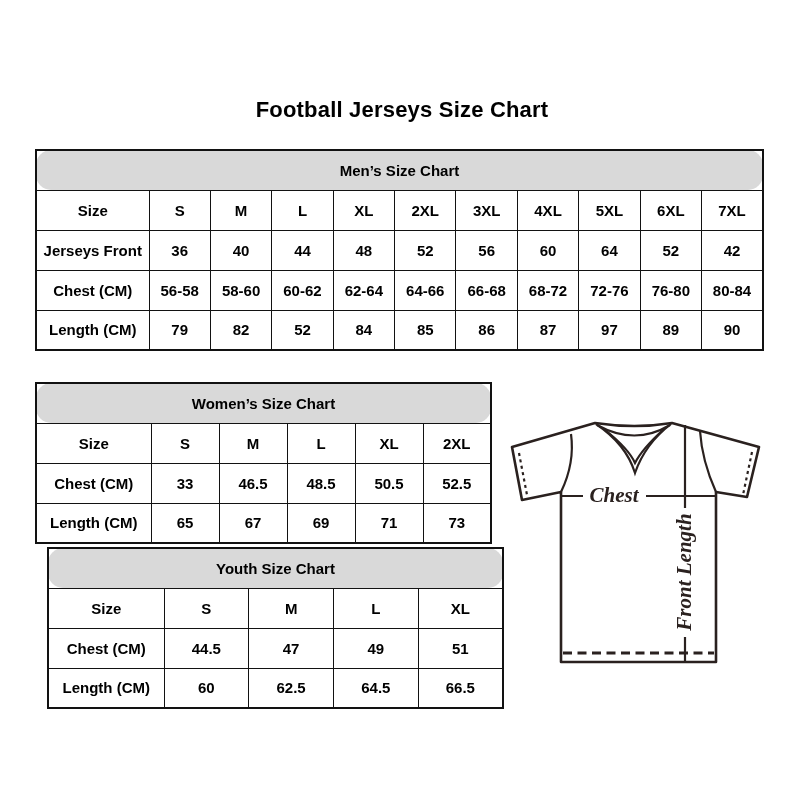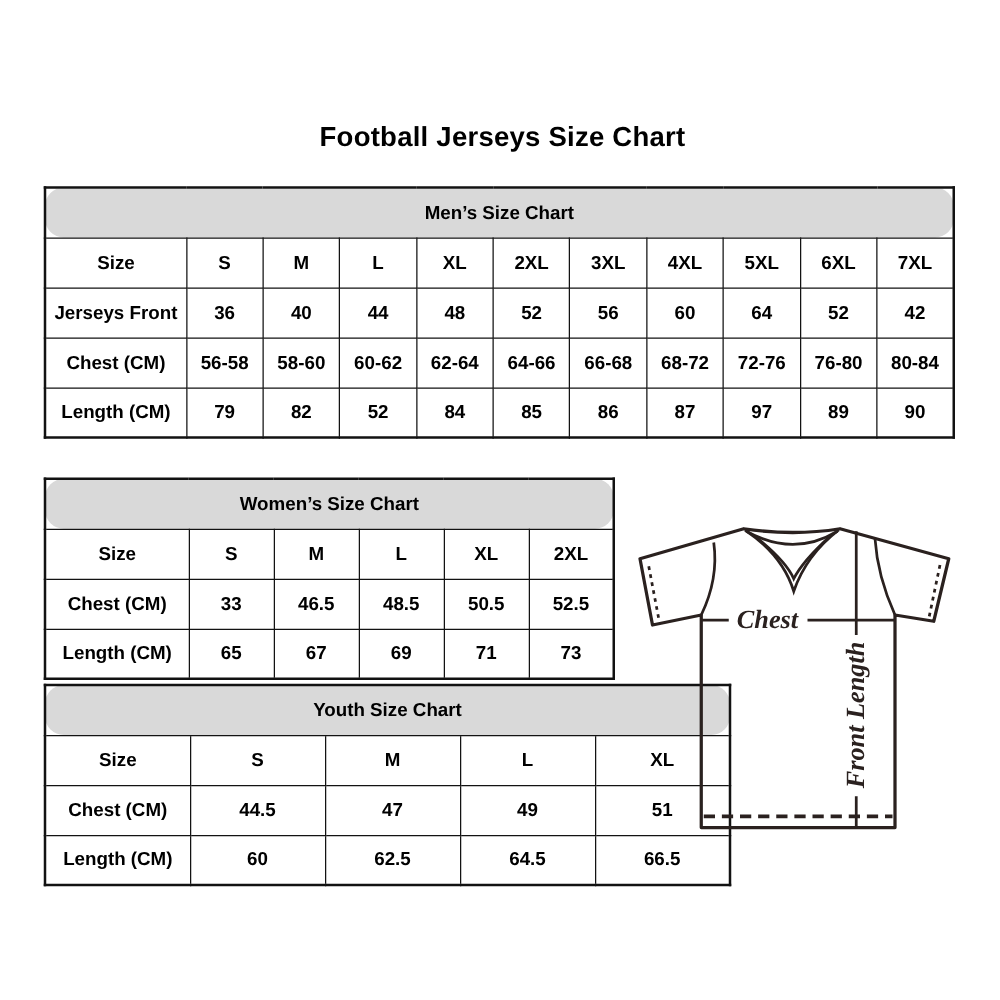--- a/index.html
+++ b/index.html
@@ -17,21 +17,21 @@
   }
   table.size-table td{
     border:1.5px solid #121212;text-align:center;vertical-align:middle;
     font-weight:bold;font-size:15px;padding:0;overflow:hidden;white-space:nowrap;
   }
   table.size-table tr{height:40px;}
   td.chart-header{background:#d9d9d9;font-size:16px;border-radius:15px;}
   td.row-label{font-size:14.5px;}
   #mens-table{left:35px;top:149px;width:729px;height:200px;}
   #womens-table{left:35px;top:368px;width:457px;height:160px;margin-top:14px;}
-  #youth-table{left:35px;top:547px;width:550px;height:160px;}
+  #youth-table{left:47px;top:547px;width:457px;height:160px;}
   #jersey-diagram{position:absolute;left:495px;top:395px;width:300px;height:300px;}
   .jline{fill:none;stroke:#2a211f;stroke-width:2.6;stroke-linejoin:round;stroke-linecap:round;}
   .jthin{fill:none;stroke:#2a211f;stroke-width:2.2;stroke-linecap:butt;}
   .jdash-cuff{fill:none;stroke:#2a211f;stroke-width:2.2;stroke-dasharray:3 3.5;}
   .jdash-hem{fill:none;stroke:#2a211f;stroke-width:3;stroke-dasharray:9 5.5;}
   .jtext{
     font-family:"Liberation Serif",serif;font-style:italic;font-weight:bold;
     font-size:21px;fill:#2a211f;
   }
 </style>

